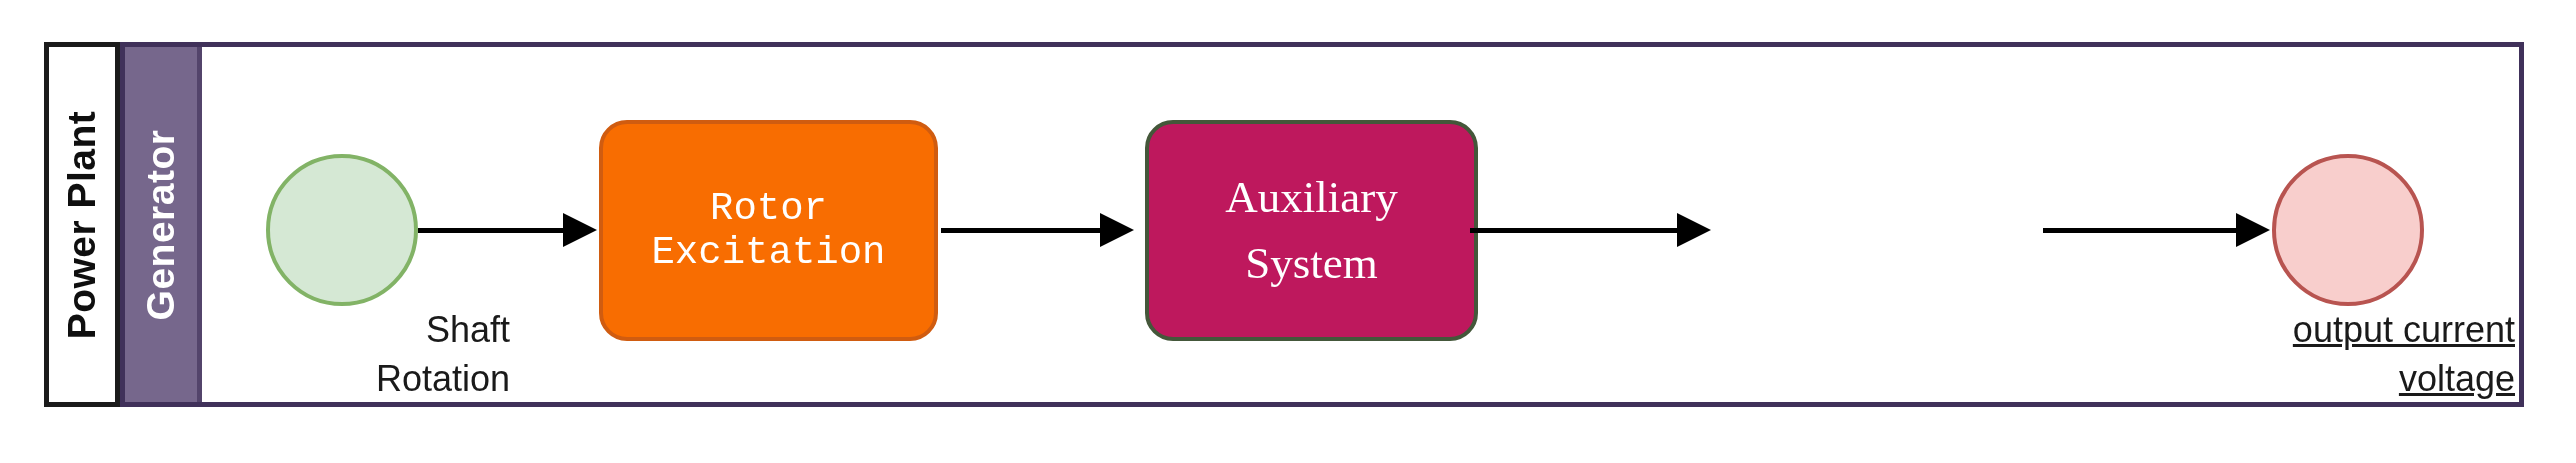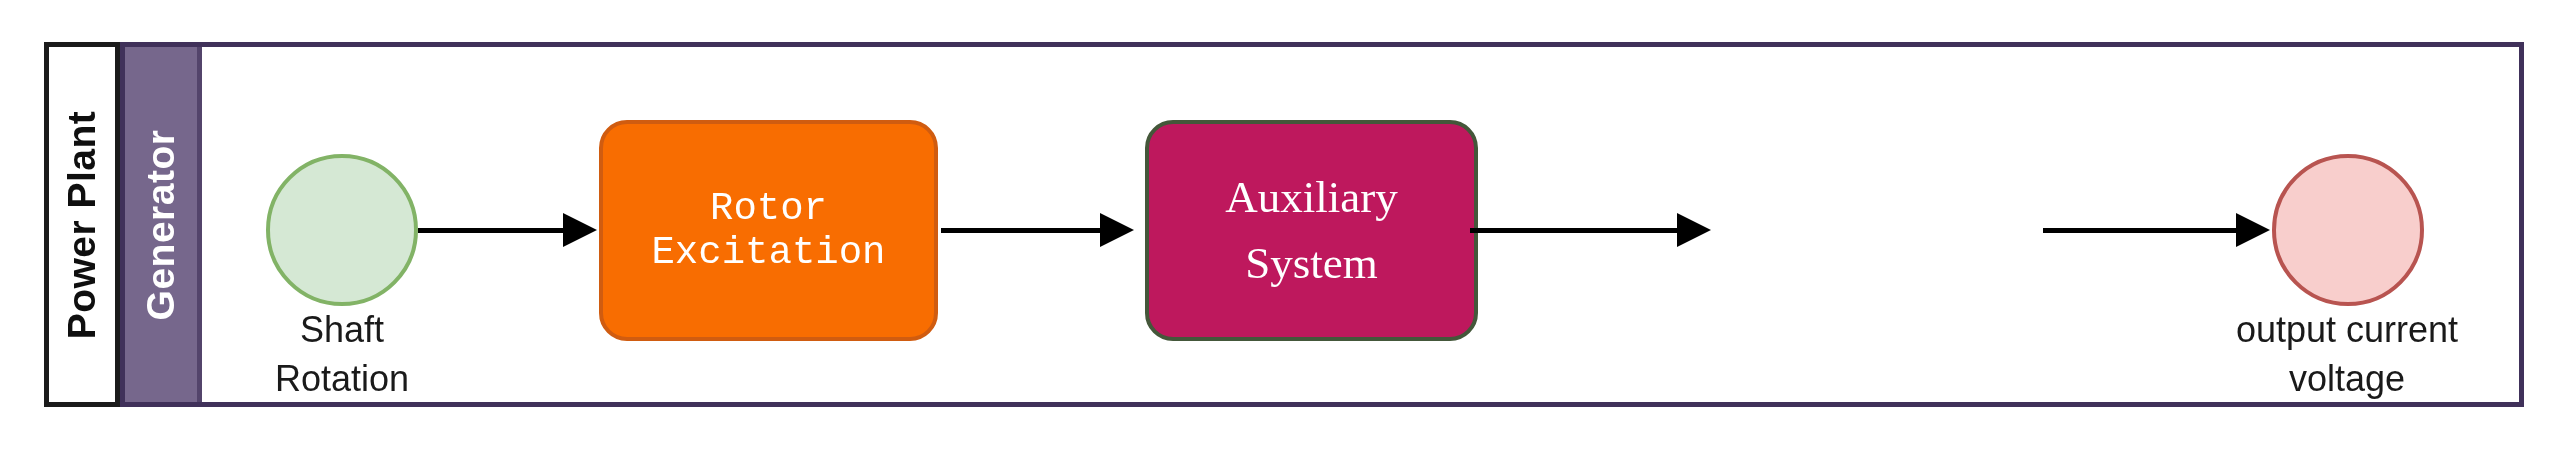--- a/index.html
+++ b/index.html
@@ -56,28 +56,28 @@
     border-radius: 50%;
     box-sizing: border-box;
   }
   .event.start { left: 266px; top: 154px; background: #d5e8d4; border: 4px solid #82b366; }
   .event.end   { left: 2272px; top: 154px; background: #f8cecc; border: 4px solid #b85450; }
 
   .event-label {
     position: absolute;
     top: 306px;
     width: 336px;
-    text-align: center;
+    text-align: right;
     font-size: 36px;
     line-height: 1.35;
     color: #1a1a1a;
     white-space: pre-line;
   }
   .event-label.start { left: 174px; }
-  .event-label.end   { left: 2179px; }
+  .event-label.end   { left: 2179px; text-decoration: underline; }
 
   
   .task {
     position: absolute;
     top: 120px;
     height: 221px;
     border-radius: 28px;
     box-sizing: border-box;
     display: flex; align-items: center; justify-content: center;
     text-align: center;

